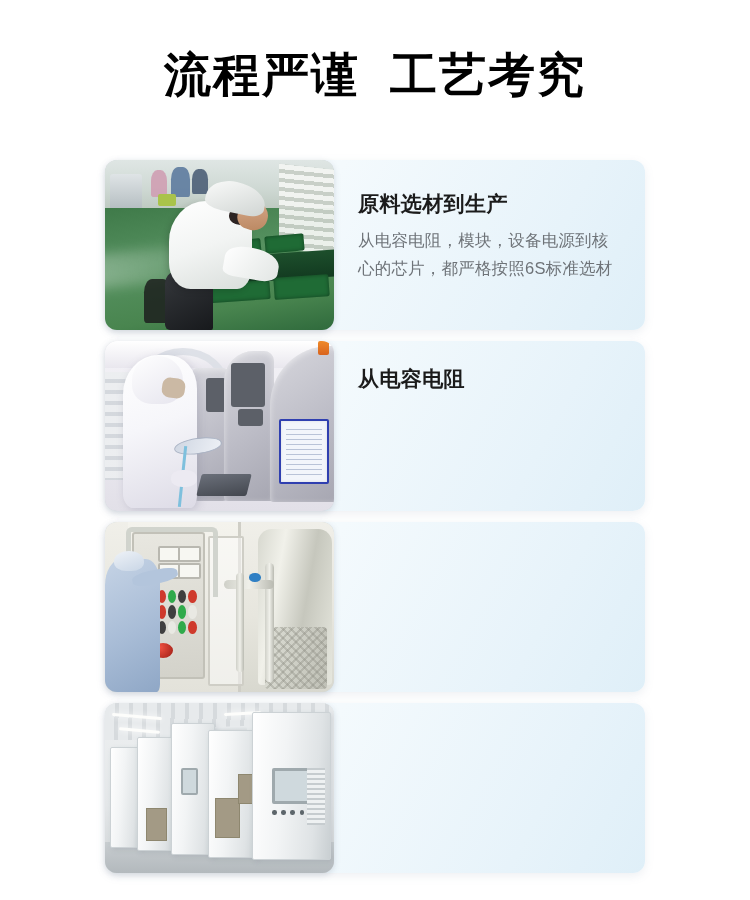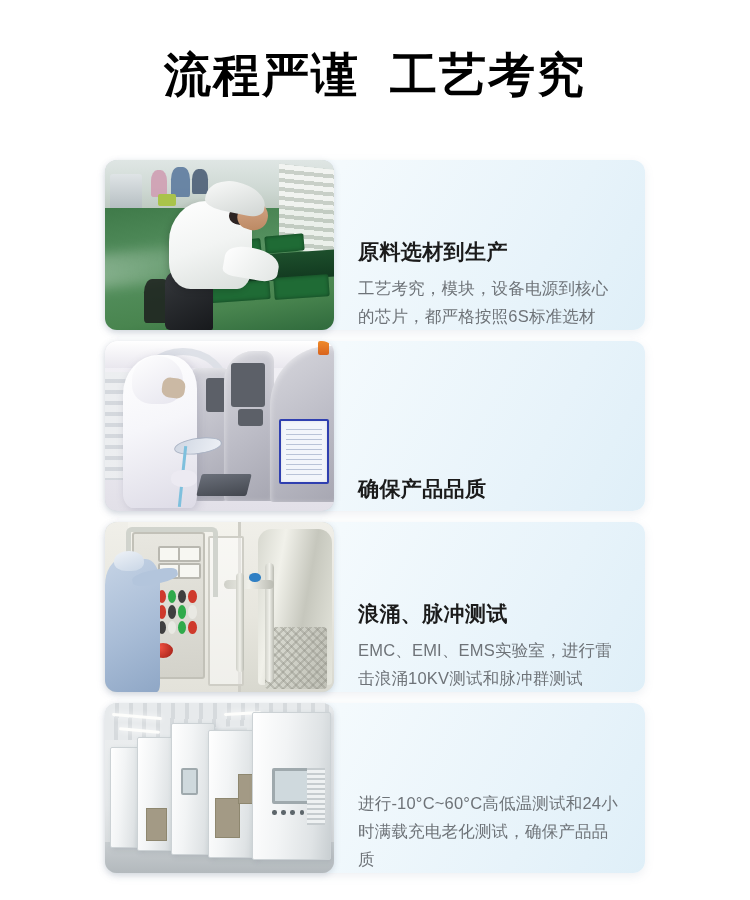--- a/index.html
+++ b/index.html
@@ -45,21 +45,21 @@
 
   .feature-card {
     position: relative;
     width: 540px;
     height: 170px;
     margin-bottom: 11px;
     border-radius: 12px;
     background: linear-gradient(118deg, #fbfdfe 0%, #f4fafd 38%, #e7f3fa 78%, #dfeff8 100%);
     box-shadow: 0 3px 10px rgba(120, 140, 160, 0.13);
     display: flex;
-    align-items: flex-end;
+    align-items: flex-start;
     overflow: visible;
   }
 
   .card-photo {
     position: relative;
     width: 229px;
     min-width: 229px;
     height: 170px;
     border-radius: 12px;
     overflow: hidden;
@@ -451,21 +451,21 @@
           <div class="p1-trouser"></div>
           <div class="p1-coat"></div>
           <div class="p1-arm"></div>
           <div class="p1-hair"></div>
           <div class="p1-face"></div>
           <div class="p1-cap"></div>
         </div>
       </div>
       <div class="card-body">
         <div class="card-title">原料选材到生产</div>
-        <div class="card-desc">工艺考究，模块，设备电源到核心的芯片，都严格按照6S标准选材</div>
+        <div class="card-desc">从电容电阻，模块，设备电源到核心的芯片，都严格按照6S标准选材</div>
       </div>
     </div>
 
     <div class="feature-card card-2">
       <div class="card-photo">
         <div class="photo-inner">
           <div class="p2-bg"></div>
           <div class="p2-ceil"></div>
           <div class="p2-shelf"></div>
           <div class="p2-arch"></div>
@@ -480,21 +480,21 @@
           <div class="p2-suit"></div>
           <div class="p2-hood"></div>
           <div class="p2-visor"></div>
           <div class="p2-wafer"></div>
           <div class="p2-tube"></div>
           <div class="p2-keyboard"></div>
           <div class="p2-glove"></div>
         </div>
       </div>
       <div class="card-body">
-        <div class="card-title">确保产品品质</div>
+        <div class="card-title">从电容电阻</div>
       </div>
     </div>
 
     <div class="feature-card card-3">
       <div class="card-photo">
         <div class="photo-inner">
           <div class="p3-bg"></div>
           <div class="p3-wall"></div>
           <div class="p3-door"></div>
           <div class="p3-rail"></div>
@@ -528,24 +528,20 @@
           <div class="p3-arm3"></div>
           <div class="p3-net"></div>
           <div class="p3-tank"></div>
           <div class="p3-tank-mesh"></div>
           <div class="p3-pipe v1"></div>
           <div class="p3-pipe h1"></div>
           <div class="p3-pipe v2"></div>
           <div class="p3-valve"></div>
         </div>
       </div>
-      <div class="card-body">
-        <div class="card-title">浪涌、脉冲测试</div>
-        <div class="card-desc">EMC、EMI、EMS实验室，进行雷击浪涌10KV测试和脉冲群测试</div>
-      </div>
     </div>
 
     <div class="feature-card card-4">
       <div class="card-photo">
         <div class="photo-inner">
           <div class="p4-bg"></div>
           <div class="p4-ceiling"></div>
           <div class="p4-light l1"></div>
           <div class="p4-light l2"></div>
           <div class="p4-light l3"></div>
@@ -565,18 +561,17 @@
           <div class="p4-slots"></div>
           <div class="p4-knobs">
             <div class="p4-knob"></div>
             <div class="p4-knob"></div>
             <div class="p4-knob"></div>
             <div class="p4-knob"></div>
           </div>
         </div>
       </div>
       <div class="card-body">
-        <div class="card-desc">进行-10°C~60°C高低温测试和24小时满载充电老化测试，确保产品品质</div>
       </div>
     </div>
 
   </div>
 </div>
 
 </body></html>

